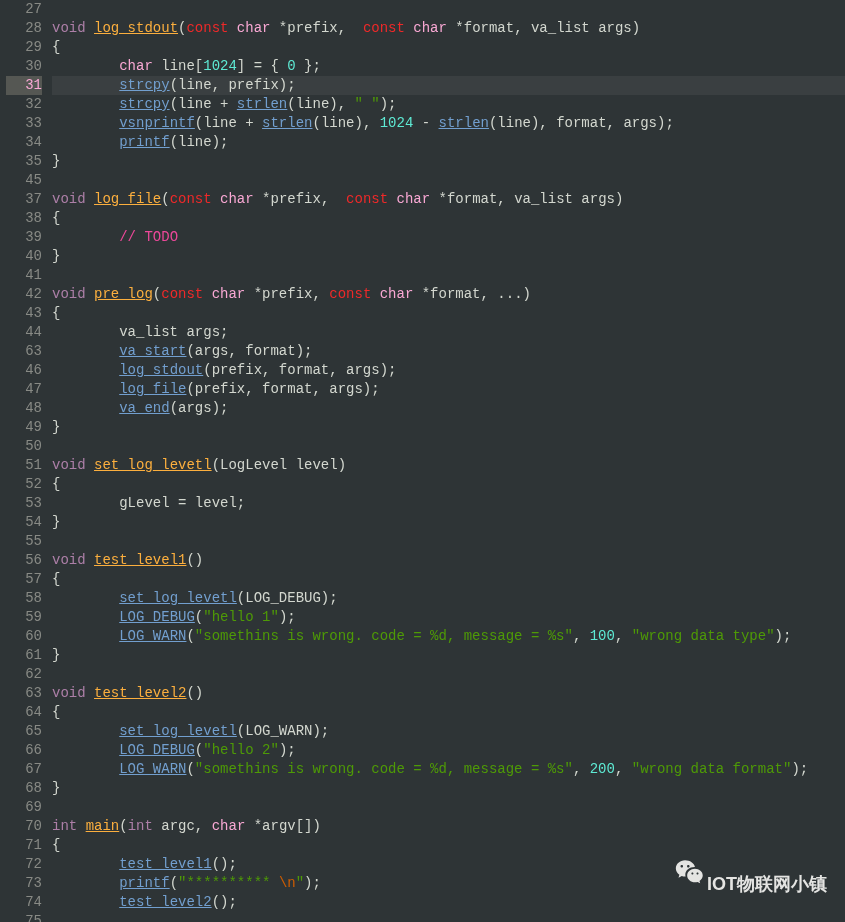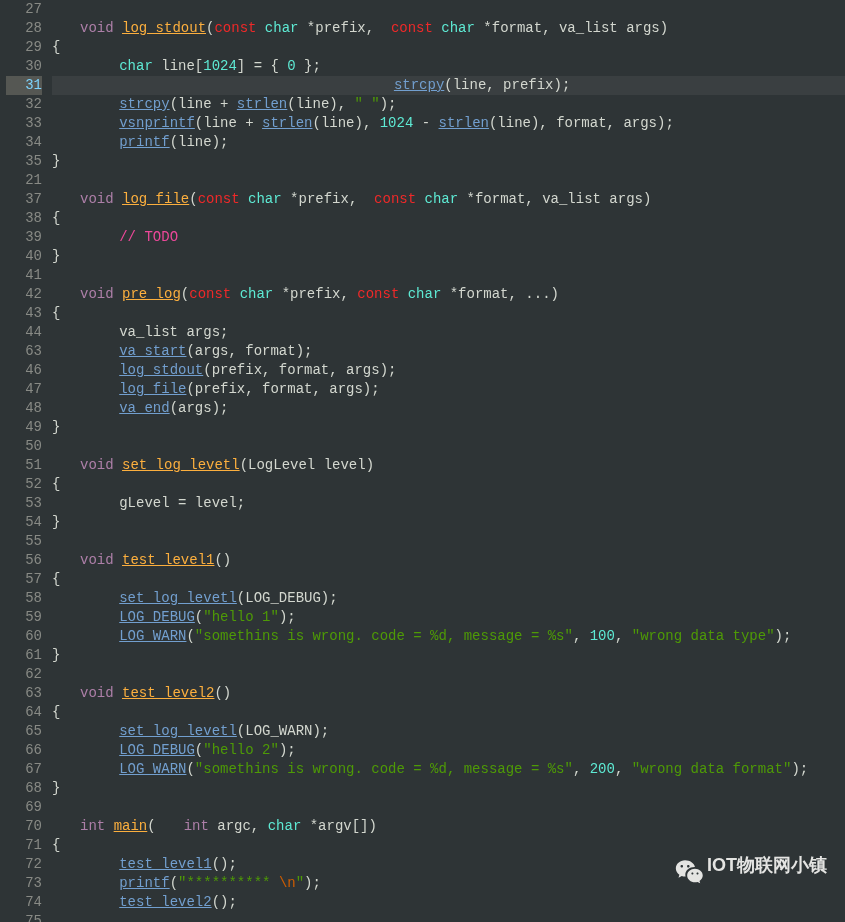--- a/index.html
+++ b/index.html
@@ -27,52 +27,51 @@
     user-select: none;
     width: 36px;
     flex-shrink: 0;
   }
   .gutter .ln {
     display: block;
     height: 19px;
   }
   .gutter .ln.hl {
     background: #555753;
-    color: #7dd3fc;
+    color: #f9a8d4;
   }
   .code {
     flex: 1;
     white-space: pre;
     padding: 0;
   }
   .code .line {
     display: block;
     height: 19px;
   }
   .code .line.hl {
     background: #3a3f41;
-    text-align: center;
   }
   
-  .kw   { color: #ad7fa8; margin-left: 28px; }          
+  .kw   { color: #ad7fa8; }          
   .kw2  { color: #ef2929; text-align: center; }          
   .fn   { color: #fcaf3e; text-decoration: underline; } 
   .call { color: #729fcf; text-decoration: underline; } 
   .num  { color: #5eead4; }
   .str  { color: #4e9a06; }
   .esc  { color: #ce5c00; }          
   .cmt  { color: #ec4899; }
   .op   { color: #d3d7cf; }
-  .type { color: #5eead4; }          
+  .type { color: #f9a8d4; }          
   .watermark {
     position: absolute;
     right: 18px;
     bottom: 28px;
     display: flex;
-    align-items: flex-start;
+    align-items: flex-end;
     gap: 0;
     color: #eeeeec;
     font-family: sans-serif;
     font-size: 18px;
     font-weight: bold;
     opacity: 0.95;
   }
   .watermark svg { width: 34px; height: 34px; }
 </style>
 </head>
@@ -82,21 +81,21 @@
   <div class="gutter" id="gutter">
       <span class="ln">27</span>
       <span class="ln">28</span>
       <span class="ln">29</span>
       <span class="ln">30</span>
       <span class="ln hl">31</span>
       <span class="ln">32</span>
       <span class="ln">33</span>
       <span class="ln">34</span>
       <span class="ln">35</span>
-      <span class="ln">21</span>
+      <span class="ln">45</span>
       <span class="ln">37</span>
       <span class="ln">38</span>
       <span class="ln">39</span>
       <span class="ln">40</span>
       <span class="ln">41</span>
       <span class="ln">42</span>
       <span class="ln">43</span>
       <span class="ln">44</span>
       <span class="ln">63</span>
       <span class="ln">46</span>

